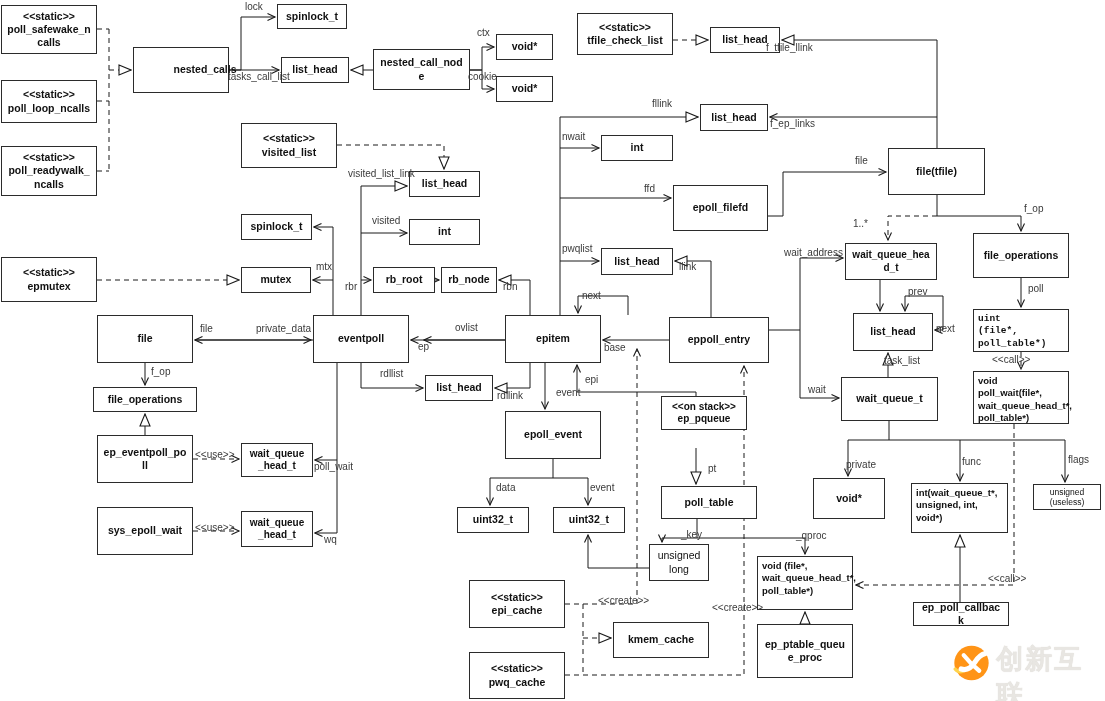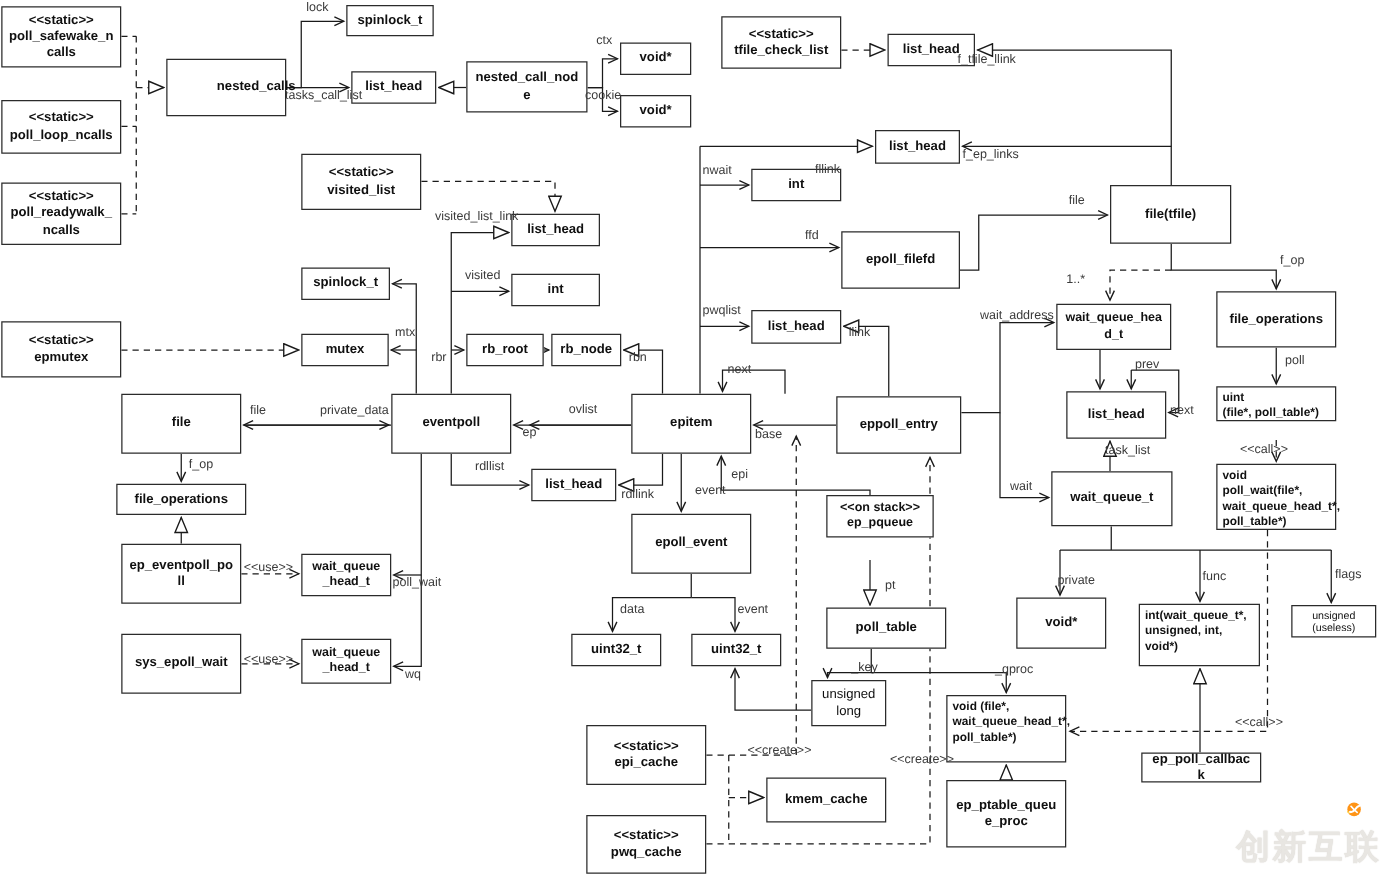--- a/index.html
+++ b/index.html
@@ -12,21 +12,21 @@
         font-weight:bold;font-size:10.5px;line-height:1.25;color:#101010;white-space:pre-line;}
   .node.sm{font-size:10px;}
   .node.n{font-weight:400;}
   .node.xs{font-weight:400;font-size:8.5px;line-height:1.2;}
   .node.sig{align-items:flex-start;justify-content:flex-start;text-align:left;
             font-size:9.5px;line-height:1.3;padding:3px 4px;}
   .elabel{position:absolute;font-size:10px;color:#3a3a3a;white-space:nowrap;line-height:1;}
   path.s{fill:none;stroke:#1a1a1a;stroke-width:1;}
   path.d{fill:none;stroke:#1a1a1a;stroke-width:1;stroke-dasharray:5 4;}
   .watermark{position:absolute;left:950px;top:641px;width:155px;height:54px;z-index:3;
-             display:flex;align-items:flex-end;gap:5px;flex-direction:column;}
+             display:flex;align-items:flex-start;gap:5px;}
   .wm-text{font-size:27px;font-weight:bold;color:#e8e6e2;letter-spacing:2px;
            text-shadow:0 0 1px #d5d1cb;}
 </style>
 </head>
 <body>
 
 <div id="diagram">
 
   <svg id="wires" width="1105" height="701">
     <defs>
@@ -173,21 +173,21 @@
       <div class="node" style="left: 505px; top: 411px; width: 96px; height: 48px;">epoll_event</div>
       <div class="node" style="left: 457px; top: 507px; width: 72px; height: 26px;">uint32_t</div>
       <div class="node" style="left: 553px; top: 507px; width: 72px; height: 26px;">uint32_t</div>
       <div class="node" style="left: 601px; top: 248px; width: 72px; height: 27px;">list_head</div>
       <div class="node" style="left: 669px; top: 317px; width: 100px; height: 46px;">eppoll_entry</div>
       <div class="node sm" style="left: 845px; top: 243px; width: 92px; height: 37px;">wait_queue_hea
 d_t</div>
       <div class="node" style="left: 853px; top: 313px; width: 80px; height: 38px;">list_head</div>
       <div class="node" style="left: 841px; top: 377px; width: 97px; height: 44px;">wait_queue_t</div>
       <div class="node" style="left: 973px; top: 233px; width: 96px; height: 45px;">file_operations</div>
-      <div class="node sig" style="left: 973px; top: 309px; width: 96px; height: 28px;">uint
+      <div class="node sig" style="left: 973px; top: 309px; width: 96px; height: 43px; font-family: Liberation Mono, monospace;">uint
 (file*, poll_table*)</div>
       <div class="node sig" style="left: 973px; top: 371px; width: 96px; height: 53px;">void
 poll_wait(file*,
 wait_queue_head_t*,
 poll_table*)</div>
       <div class="node sm" style="left: 661px; top: 396px; width: 86px; height: 34px;">&lt;&lt;on stack&gt;&gt;
 ep_pqueue</div>
       <div class="node" style="left: 661px; top: 486px; width: 96px; height: 33px;">poll_table</div>
       <div class="node n" style="left: 649px; top: 544px; width: 60px; height: 37px;">unsigned
 long</div>
@@ -210,21 +210,21 @@
       <div class="node" style="left: 469px; top: 652px; width: 96px; height: 47px;">&lt;&lt;static&gt;&gt;
 pwq_cache</div>
     </div>
   <div id="labels">
       <span class="elabel" style="left: 245px; top: 2px;">lock</span>
       <span class="elabel" style="left: 228px; top: 72px;">tasks_call_list</span>
       <span class="elabel" style="left: 477px; top: 28px;">ctx</span>
       <span class="elabel" style="left: 468px; top: 72px;">cookie</span>
       <span class="elabel" style="left: 766px; top: 43px;">f_tfile_llink</span>
       <span class="elabel" style="left: 770px; top: 119px;">f_ep_links</span>
-      <span class="elabel" style="left: 652px; top: 99px; margin-top: 32px;">fllink</span>
+      <span class="elabel" style="left: 652px; top: 99px;">fllink</span>
       <span class="elabel" style="left: 562px; top: 132px;">nwait</span>
       <span class="elabel" style="left: 644px; top: 184px;">ffd</span>
       <span class="elabel" style="left: 855px; top: 156px;">file</span>
       <span class="elabel" style="left: 1024px; top: 204px;">f_op</span>
       <span class="elabel" style="left: 853px; top: 219px;">1..*</span>
       <span class="elabel" style="left: 784px; top: 248px;">wait_address</span>
       <span class="elabel" style="left: 908px; top: 287px;">prev</span>
       <span class="elabel" style="left: 936px; top: 324px;">next</span>
       <span class="elabel" style="left: 884px; top: 356px;">task_list</span>
       <span class="elabel" style="left: 808px; top: 385px;">wait</span>

